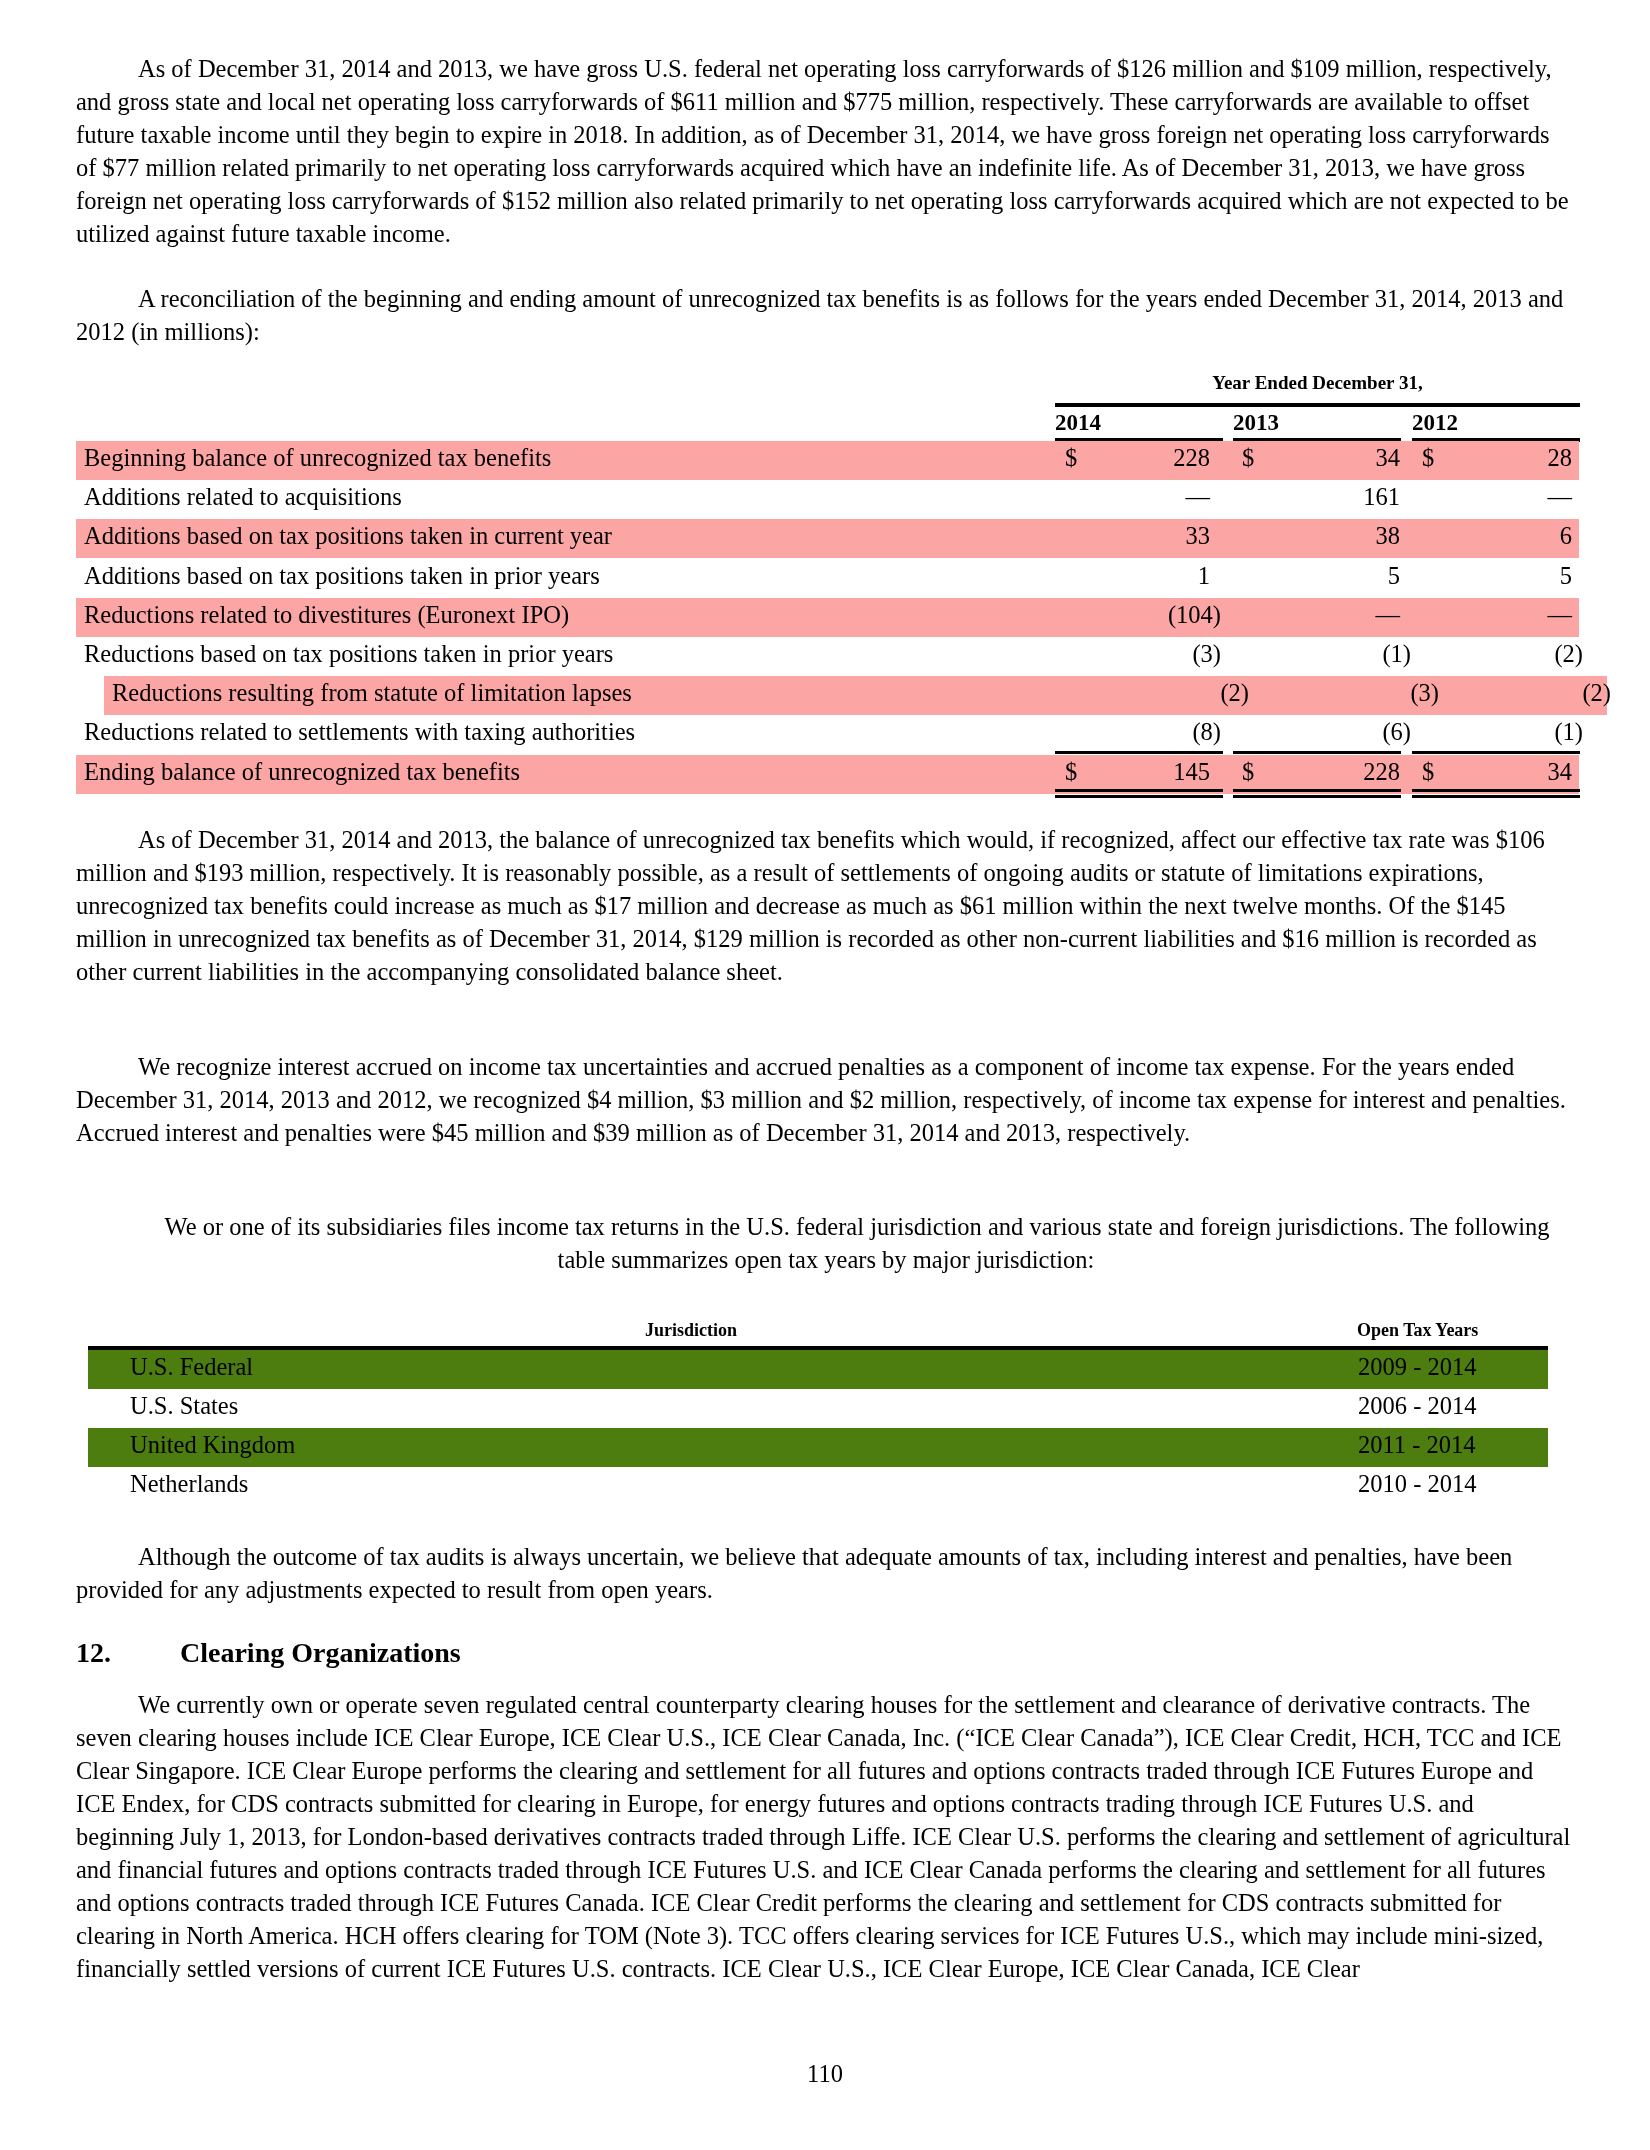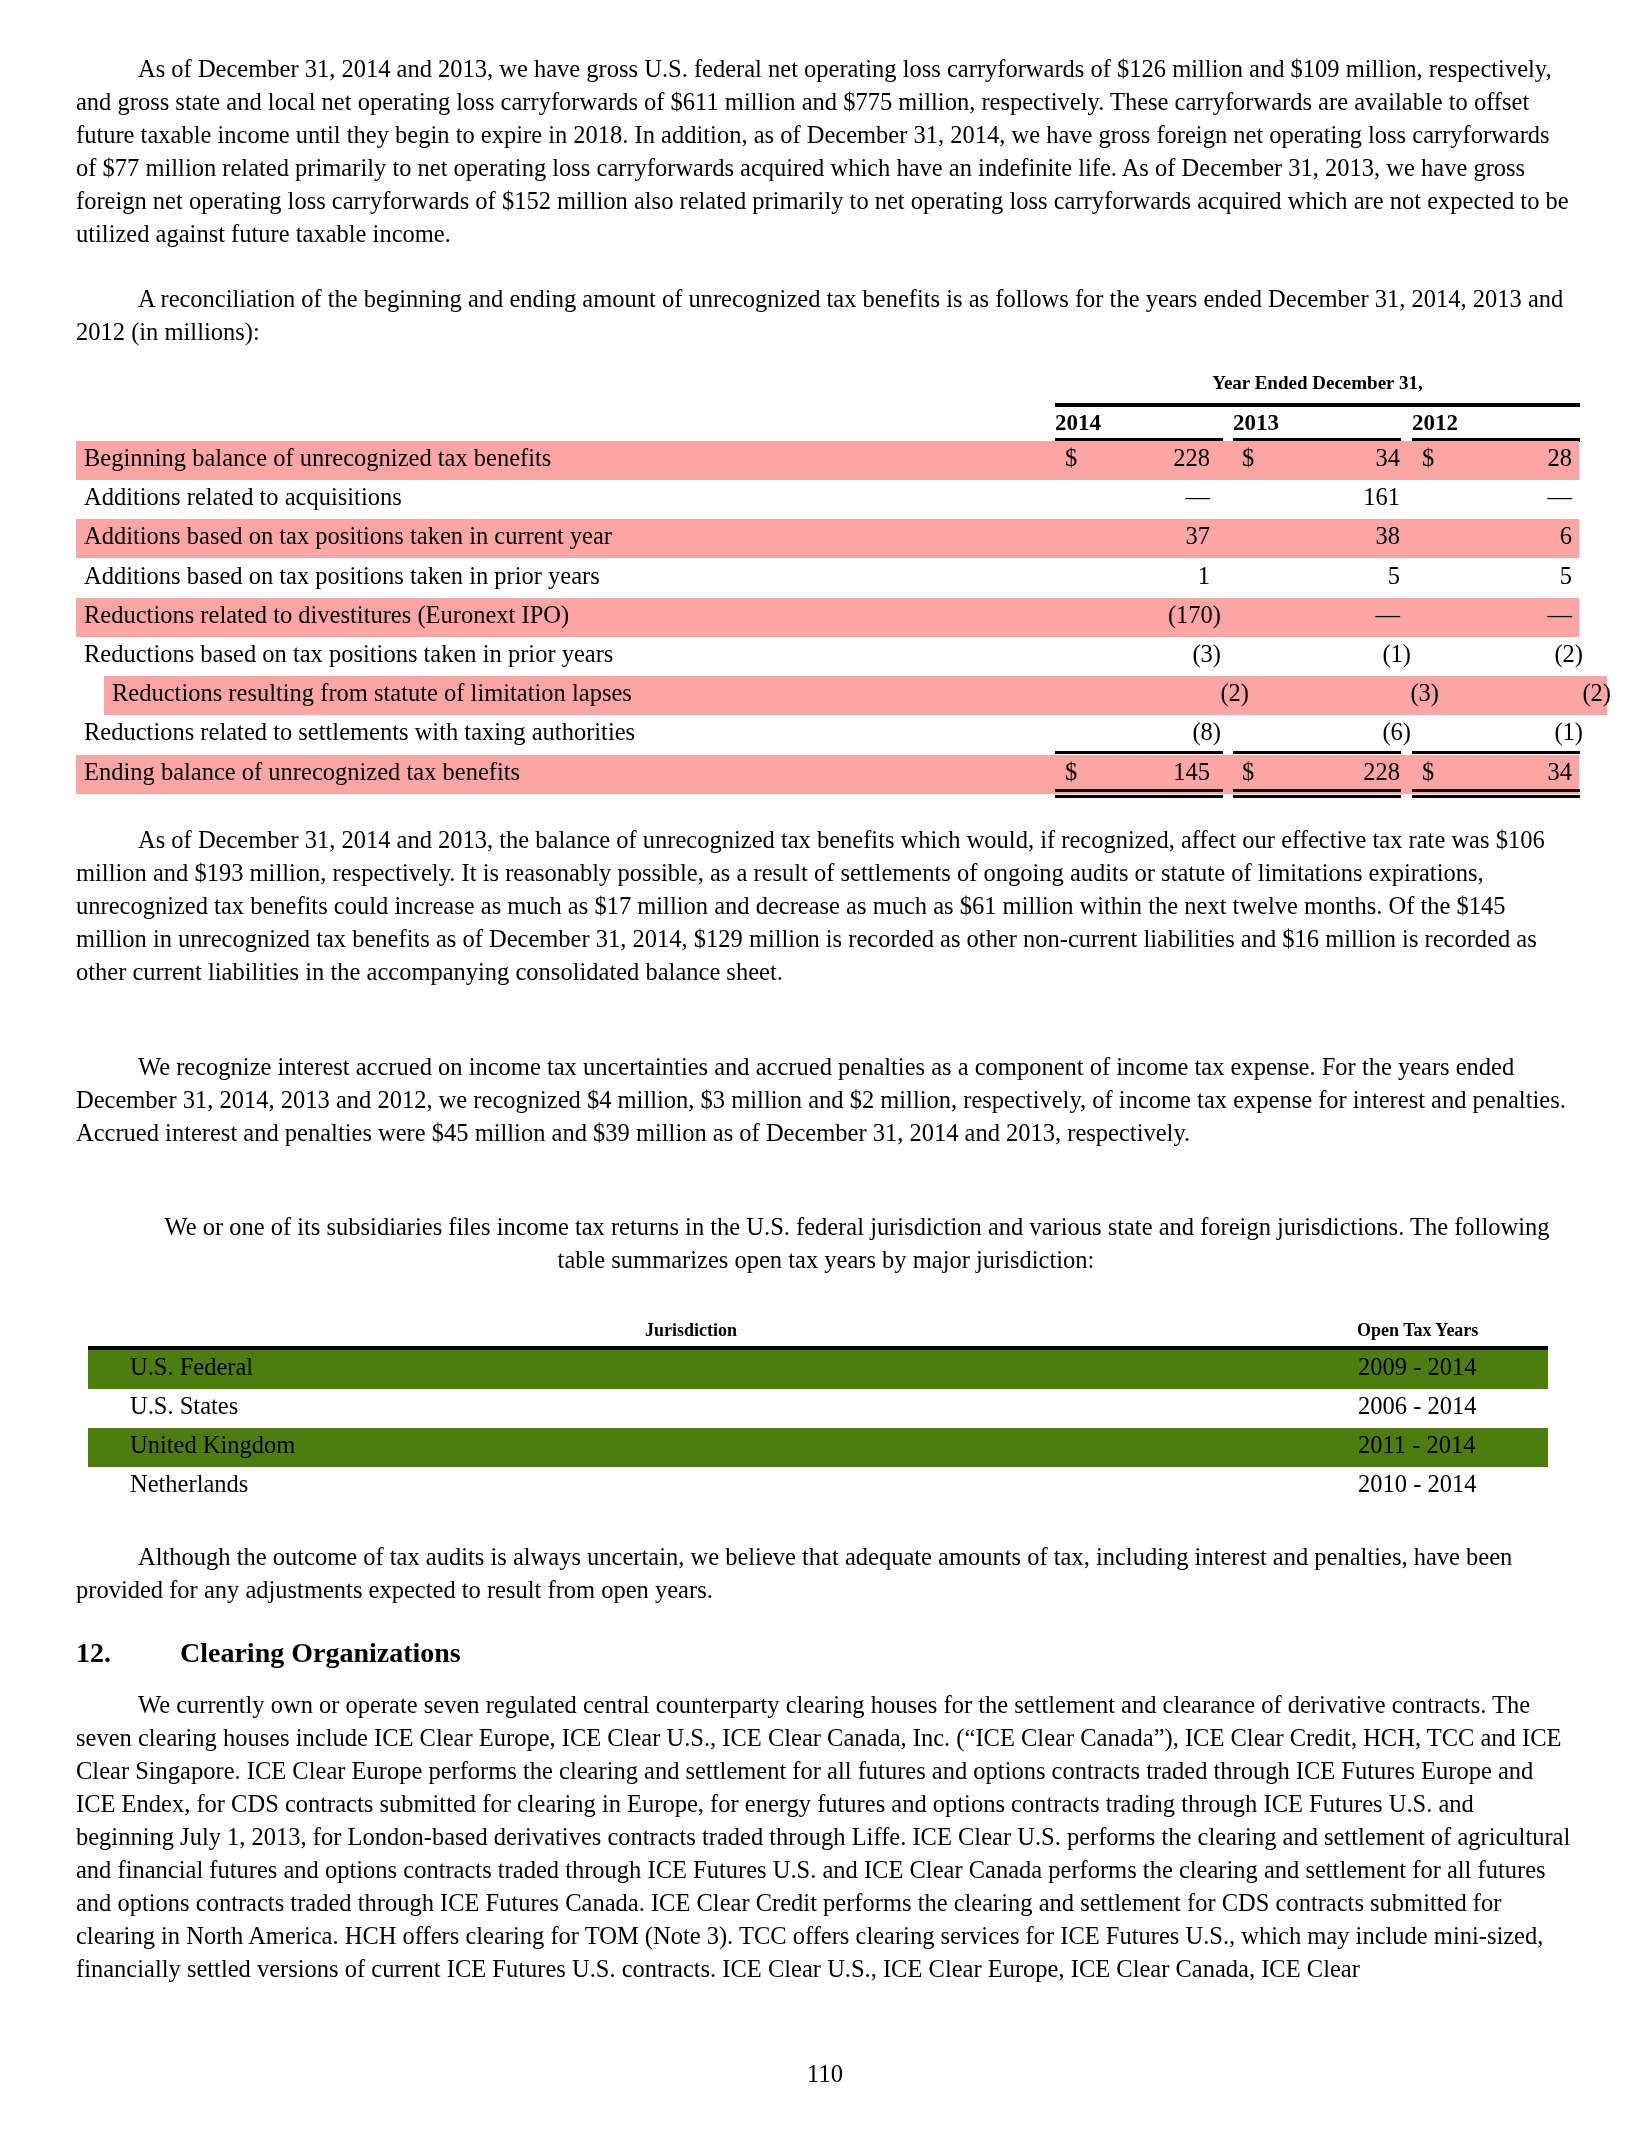--- a/index.html
+++ b/index.html
@@ -68,33 +68,33 @@
         <span class="t1-val" style="left: 1376px;">28</span>
       </div>
       <div class="t1-row" style="top: 480.2px;">
         <span class="t1-label">Additions related to acquisitions</span>
         <span class="t1-val" style="left: 1014px;">—</span>
         <span class="t1-val" style="left: 1204px;">161</span>
         <span class="t1-val" style="left: 1376px;">—</span>
       </div>
       <div class="t1-row shade" style="top: 519.4px;">
         <span class="t1-label">Additions based on tax positions taken in current year</span>
-        <span class="t1-val" style="left: 1014px;">37</span>
+        <span class="t1-val" style="left: 1014px;">33</span>
         <span class="t1-val" style="left: 1204px;">38</span>
         <span class="t1-val" style="left: 1376px;">6</span>
       </div>
       <div class="t1-row" style="top: 558.6px;">
         <span class="t1-label">Additions based on tax positions taken in prior years</span>
         <span class="t1-val" style="left: 1014px;">1</span>
         <span class="t1-val" style="left: 1204px;">5</span>
         <span class="t1-val" style="left: 1376px;">5</span>
       </div>
       <div class="t1-row shade" style="top: 597.8px;">
         <span class="t1-label">Reductions related to divestitures (Euronext IPO)</span>
-        <span class="t1-val" style="left: 1025px;">(170)</span>
+        <span class="t1-val" style="left: 1025px;">(104)</span>
         <span class="t1-val" style="left: 1204px;">—</span>
         <span class="t1-val" style="left: 1376px;">—</span>
       </div>
       <div class="t1-row" style="top: 637px;">
         <span class="t1-label">Reductions based on tax positions taken in prior years</span>
         <span class="t1-val" style="left: 1025px;">(3)</span>
         <span class="t1-val" style="left: 1215px;">(1)</span>
         <span class="t1-val" style="left: 1387px;">(2)</span>
       </div>
       <div class="t1-row shade" style="top: 676.2px; margin-left: 28px;">

